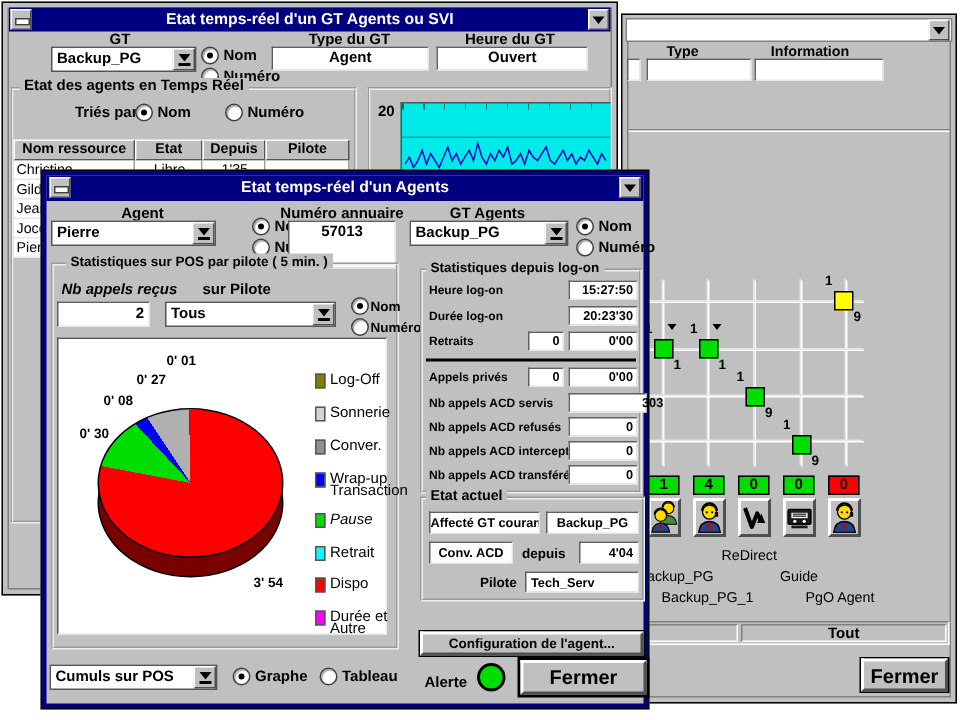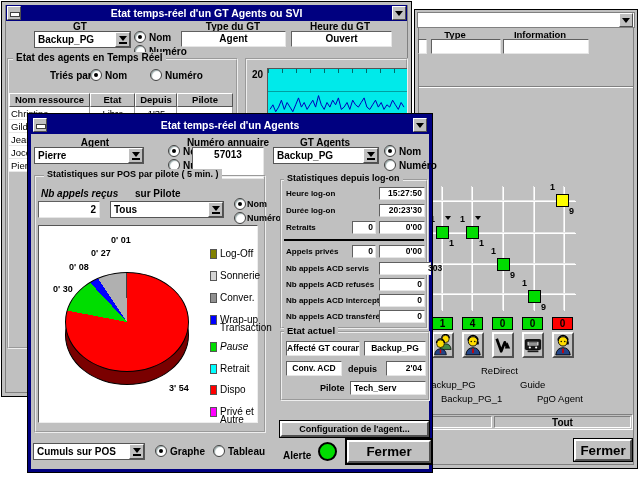--- a/index.html
+++ b/index.html
@@ -317,21 +317,21 @@
           <div class="litem-tx" style="left: 181px; top: 68px;">Conver.</div>
           <div class="litem-sw" style="left: 171px; top: 89px; background: rgb(0, 0, 255);"></div>
           <div class="litem-tx" style="left: 181px; top: 90px;">Wrap-up Transaction</div>
           <div class="litem-sw" style="left: 171px; top: 116px; background: rgb(0, 221, 0);"></div>
           <div class="litem-tx" style="left: 181px; top: 117px; font-style: italic;">Pause</div>
           <div class="litem-sw" style="left: 171px; top: 138px; background: rgb(0, 255, 255);"></div>
           <div class="litem-tx" style="left: 181px; top: 139px;">Retrait</div>
           <div class="litem-sw" style="left: 171px; top: 159px; background: rgb(255, 0, 0);"></div>
           <div class="litem-tx" style="left: 181px; top: 160px;">Dispo</div>
           <div class="litem-sw" style="left: 171px; top: 181px; background: rgb(255, 0, 255);"></div>
-          <div class="litem-tx" style="left: 181px; top: 182px;">Privé et Autre</div>
+          <div class="litem-tx" style="left: 181px; top: 182px;">Durée et Autre</div>
         </div>
     </div>
   </div>
   <span class="glabel" style="left:16px;top:55px;font-size:9px;">Statistiques sur POS par pilote ( 5 min. )</span>
 
   <div class="combo" style="left:5px;top:329px;width:112px;height:17px;">
     <span class="cval">Cumuls sur POS</span>
     <span class="cbtn"></span>
   </div>
   <span class="radio sel" style="left:127px;top:331px;"></span>
@@ -362,21 +362,21 @@
         <div class="logfield" style="left: 97px; top: 129px; width: 46px;">0</div>
       </div>
   </div>
   <span class="glabel" style="left:256px;top:59px;font-size:9px;">Statistiques depuis log-on</span>
 
   <div class="group" style="left:252px;top:217px;width:150px;height:70px;">
     <div class="field ctr" style="left:4px;top:8px;width:74px;height:15px;line-height:13px;font-size:8.5px;">Affecté GT courant</div>
     <div class="field ctr" style="left:82px;top:8px;width:62px;height:15px;line-height:13px;font-size:8.5px;">Backup_PG</div>
     <div class="field ctr" style="left:4px;top:28px;width:56px;height:15px;line-height:13px;font-size:8.5px;">Conv. ACD</div>
     <span class="lbl" style="left:66px;top:31px;font-size:9px;">depuis</span>
-    <div class="field rt" style="left:104px;top:28px;width:40px;height:15px;line-height:13px;font-size:8.5px;">2'04</div>
+    <div class="field rt" style="left:104px;top:28px;width:40px;height:15px;line-height:13px;font-size:8.5px;">4'04</div>
     <span class="lbl" style="left:38px;top:50px;font-size:9px;">Pilote</span>
     <div class="field" style="left:68px;top:48px;width:76px;height:14px;line-height:12px;font-size:8.5px;padding-left:3px;">Tech_Serv</div>
   </div>
   <span class="glabel" style="left:256px;top:211px;font-size:9.5px;">Etat actuel</span>
 
   <button class="btn" style="left:252px;top:307px;width:149px;height:16px;font-size:9px;">Configuration de l'agent...</button>
   <span class="lbl" style="left:255px;top:336px;">Alerte</span>
   <div class="alert" style="left:290px;top:328px;"></div>
   <button class="btn default" style="left:319px;top:326px;width:84px;height:23px;">Fermer</button>
 </div>

